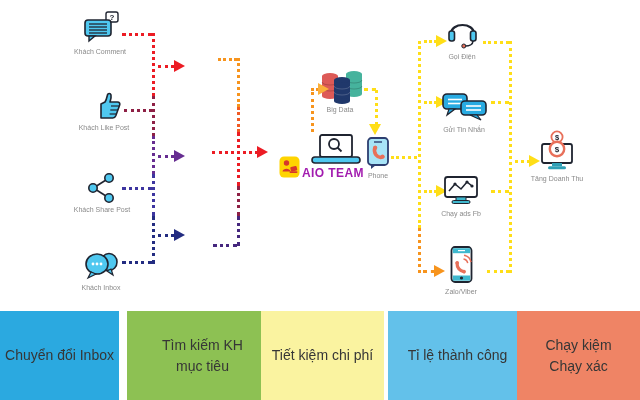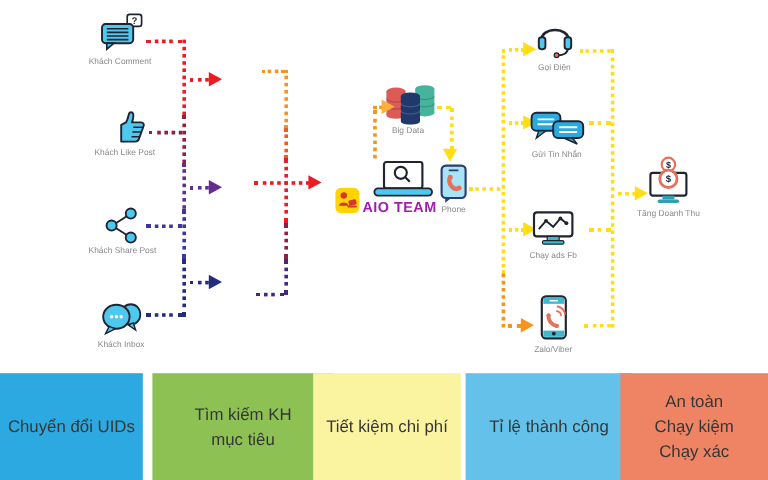--- a/index.html
+++ b/index.html
@@ -263,41 +263,40 @@
       <text x="18" y="22" font-size="8" font-weight="bold" fill="var(--outline)" text-anchor="middle">$</text>
       <rect x="13" y="33" width="10" height="3.2" fill="var(--tealdark)"></rect>
       <rect x="9" y="36.2" width="18" height="3" rx="1.5" fill="var(--tealdark)"></rect>
     </svg>
   </div>
   <div class="lbl" style="left:512px;top:175px;width:90px">Tăng Doanh Thu</div>
 
   <div>
     <div class="benefit" style="left:0;width:119px;background:var(--box1)">
       <div>
-          <span>Chuyển đổi UIDs</span>
+          <span>Chuyển đổi Inbox</span>
         </div>
     </div>
     <div class="benefit" style="left:127px;width:151px;background:var(--box2)">
       <div>
           <span>Tìm kiếm KH</span>
           <span>mục tiêu</span>
         </div>
     </div>
     <div class="benefit" style="left:261px;width:123px;background:var(--box3)">
       <div>
           <span>Tiết kiệm chi phí</span>
         </div>
     </div>
     <div class="benefit" style="left:388px;width:139px;background:var(--box4)">
       <div>
           <span>Tỉ lệ thành công</span>
         </div>
     </div>
     <div class="benefit" style="left:517px;width:123px;background:var(--box5)">
       <div>
-          <span>An toàn</span>
           <span>Chạy kiệm</span>
           <span>Chạy xác</span>
         </div>
     </div>
   </div>
 
 </div>
 
 </body></html>

